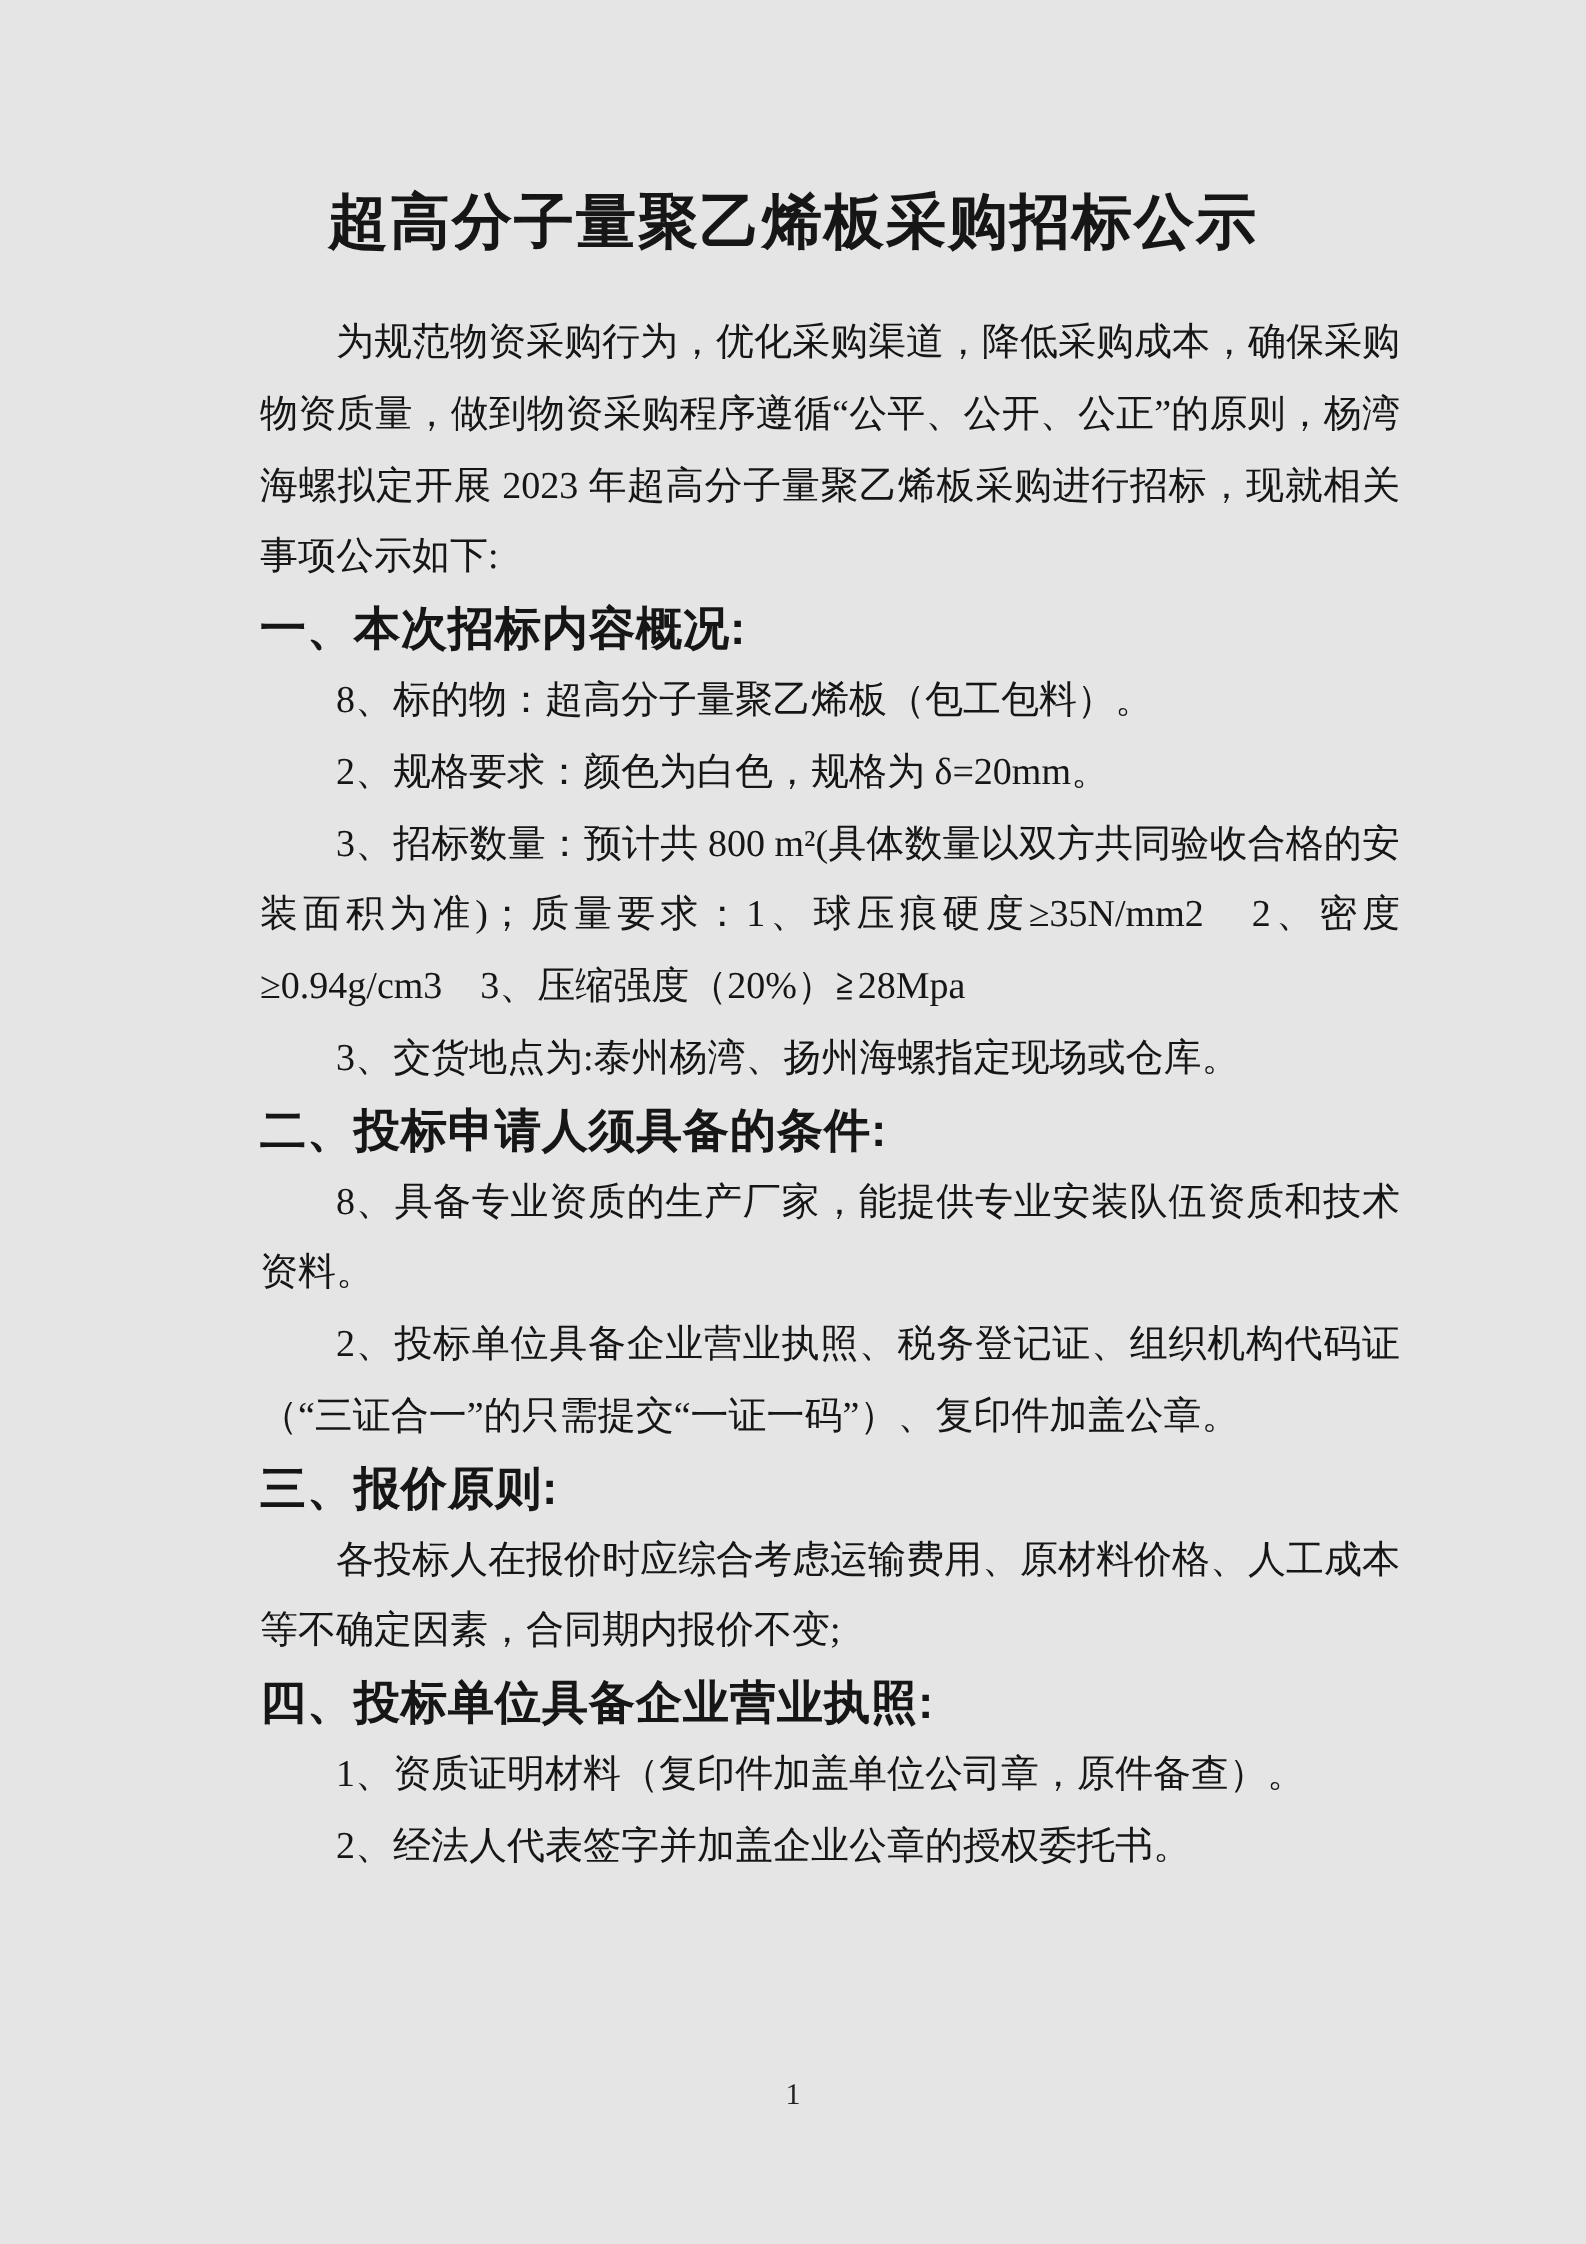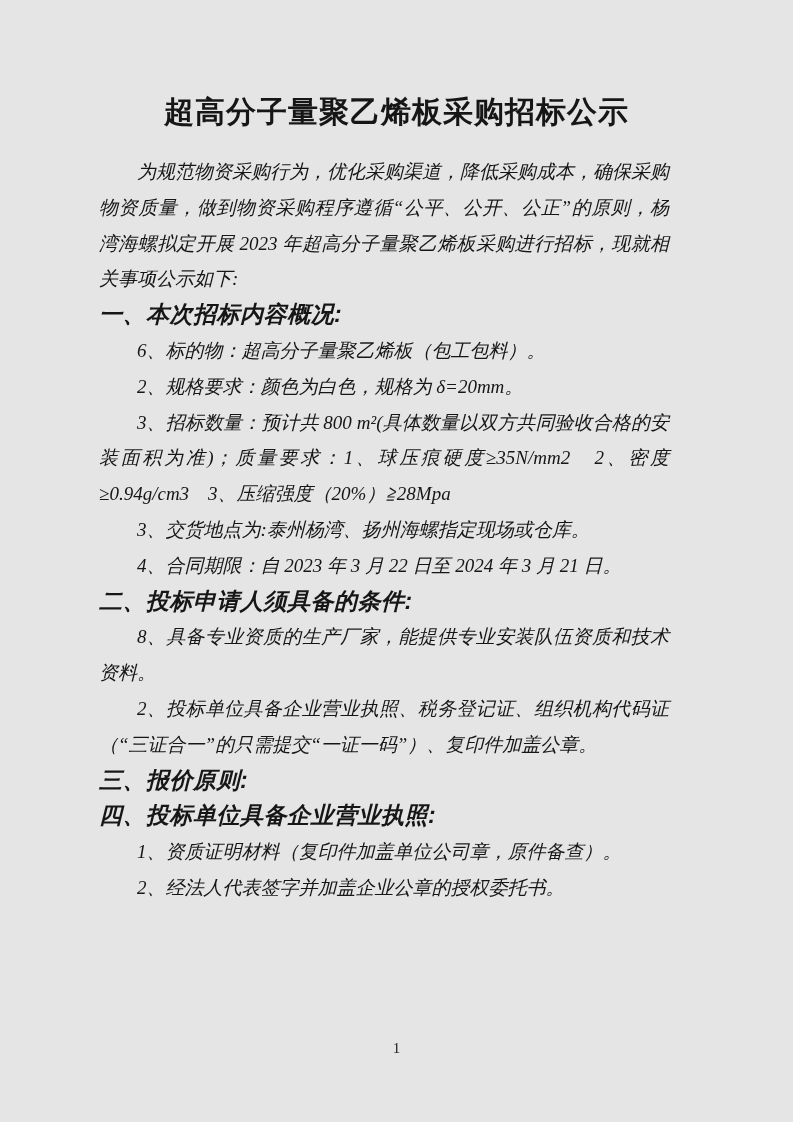--- a/index.html
+++ b/index.html
@@ -25,28 +25,27 @@
     font-family: "Liberation Sans", "DejaVu Sans", sans-serif;
     font-weight: 700;
     font-size: 30px;
     line-height: 48px;
     letter-spacing: 1px;
     white-space: nowrap;
   }
   .content {
     position: absolute;
     top: 154px;
-    left: 99px;
+    left: 130px;
     width: 570px;
     font-family: "Liberation Serif", "DejaVu Serif", serif;
     font-size: 19px;
     line-height: 35.8px;
     text-align: justify;
     text-justify: inter-ideograph;
-    font-style: italic;
   }
   .para {
     margin: 0;
     text-indent: 2em;
   }
   .sec-heading {
     margin: 0;
     font-family: "Liberation Sans", "DejaVu Sans", sans-serif;
     font-weight: 700;
     font-size: 23px;
@@ -71,31 +70,31 @@
 
 <div class="page">
 
   <h1 class="doc-title">超高分子量聚乙烯板采购招标公示</h1>
 
   <div class="content">
 
     <p class="para">为规范物资采购行为，优化采购渠道，降低采购成本，确保采购物资质量，做到物资采购程序遵循“公平、公开、公正”的原则，杨湾海螺拟定开展 2023 年超高分子量聚乙烯板采购进行招标，现就相关事项公示如下:</p>
 
     <h2 class="sec-heading">一、本次招标内容概况:</h2>
-    <p class="para">6、标的物：超高分子量聚乙烯板（包工包料）。</p>
+    <p class="para">8、标的物：超高分子量聚乙烯板（包工包料）。</p>
     <p class="para">2、规格要求：颜色为白色，规格为 δ=20mm。</p>
     <p class="para">3、招标数量：预计共 800 m²(具体数量以双方共同验收合格的安装面积为准)；质量要求：1、球压痕硬度≥35N/mm2　2、密度≥0.94g/cm3　3、压缩强度（20%）≧28Mpa</p>
     <p class="para">3、交货地点为:泰州杨湾、扬州海螺指定现场或仓库。</p>
-    <p class="para">4、合同期限：自 2023 年 3 月 22 日至 2024 年 3 月 21 日。</p>
 
     <h2 class="sec-heading">二、投标申请人须具备的条件:</h2>
     <p class="para">8、具备专业资质的生产厂家，能提供专业安装队伍资质和技术资料。</p>
     <p class="para">2、投标单位具备企业营业执照、税务登记证、组织机构代码证（“三证合一”的只需提交“一证一码”）、复印件加盖公章。</p>
 
     <h2 class="sec-heading">三、报价原则:</h2>
+    <p class="para">各投标人在报价时应综合考虑运输费用、原材料价格、人工成本等不确定因素，合同期内报价不变;</p>
 
     <h2 class="sec-heading">四、投标单位具备企业营业执照:</h2>
     <p class="para">1、资质证明材料（复印件加盖单位公司章，原件备查）。</p>
     <p class="para">2、经法人代表签字并加盖企业公章的授权委托书。</p>
 
 
   </div>
 
   <div class="footer">
     <span>1</span>

